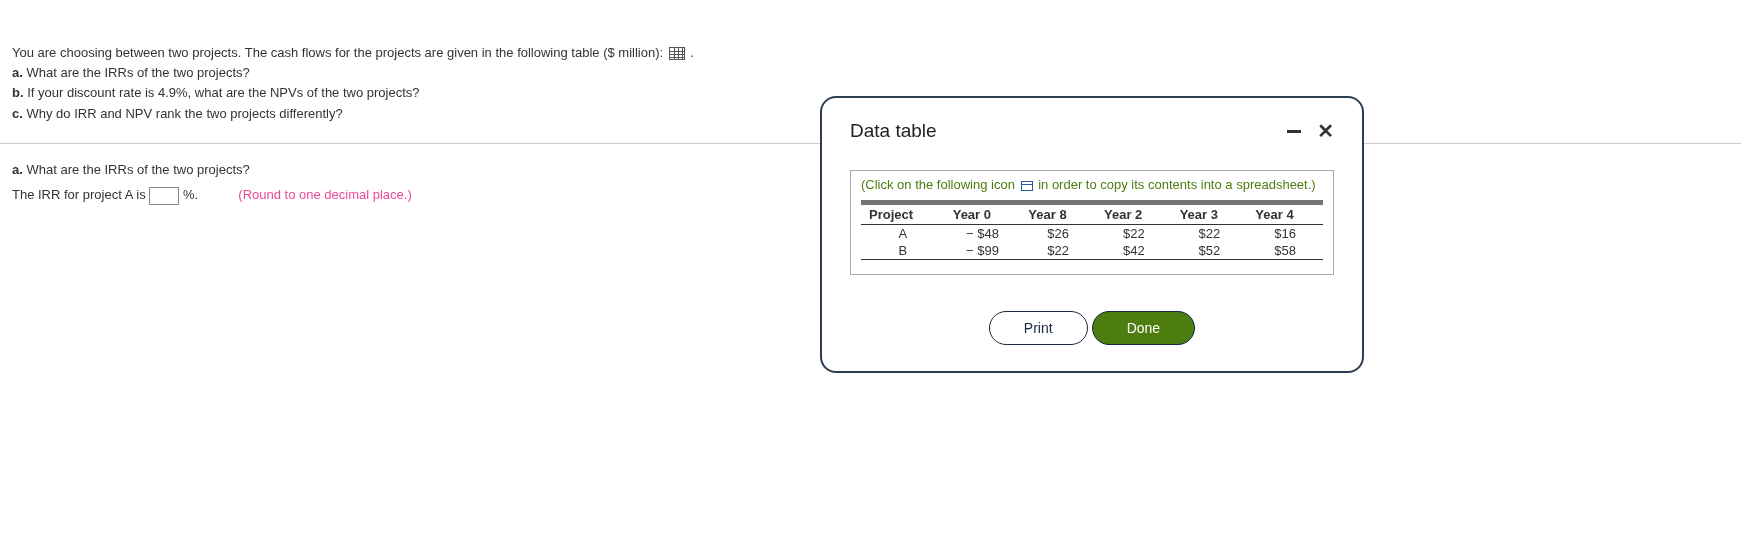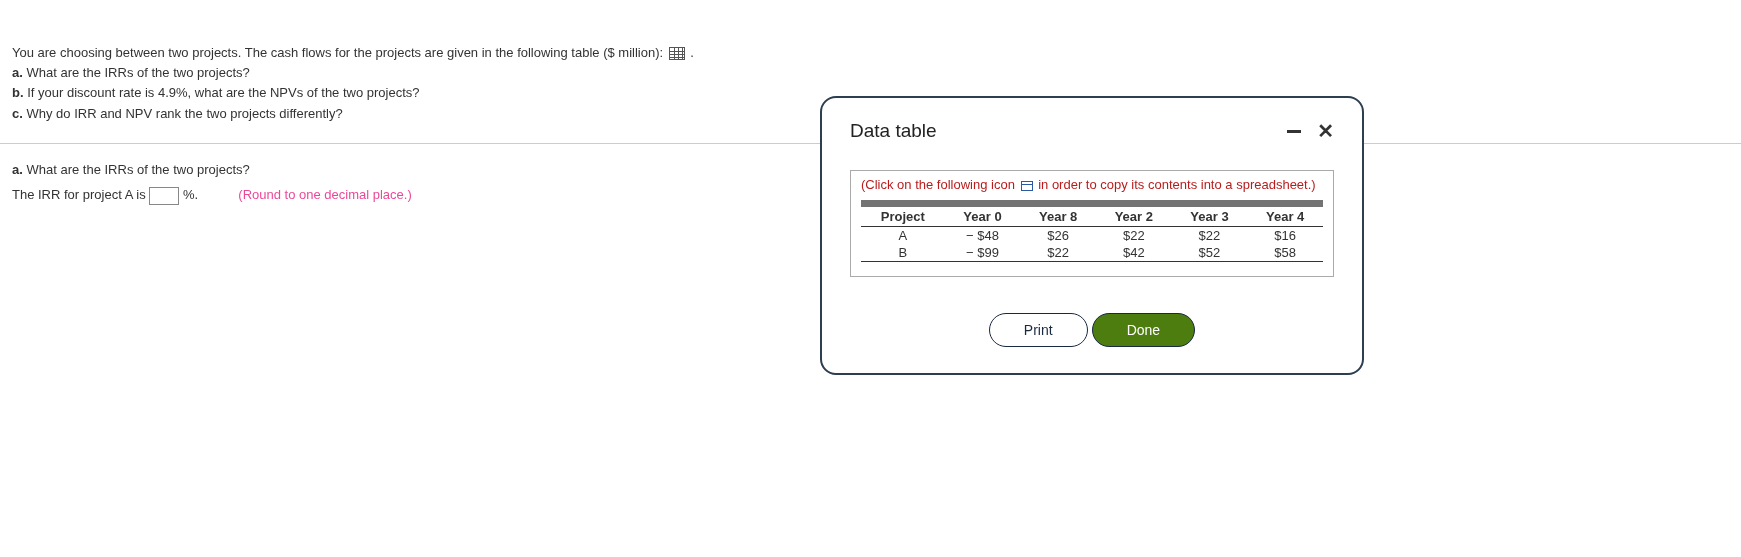--- a/index.html
+++ b/index.html
@@ -20,26 +20,26 @@
     .hint { color: #ec4899; margin-left: 33px; }
     
     .modal { position: absolute; top: 96px; left: 820px; width: 544px; border: 2px solid #2c3e50; border-radius: 16px; background: #fff; padding: 22px 28px 26px 28px; }
     .modal-header { display: flex; justify-content: space-between; align-items: center; margin-bottom: 28px; }
     .modal-title { font-size: 19px; color: #222; font-weight: normal; }
     .modal-controls { display: flex; gap: 16px; align-items: center; }
     .min-btn { width: 14px; height: 3px; background: #333; cursor: pointer; }
     .close-btn { font-size: 20px; cursor: pointer; color: #333; line-height: 1; font-weight: bold; }
     
     .table-container { border: 1px solid #aaa; padding: 6px 10px 14px 10px; margin-bottom: 36px; }
-    .copy-hint { font-size: 13px; color: #b91c1c; margin-bottom: 8px; }
+    .copy-hint { font-size: 13px; color: #4d7c0f; margin-bottom: 8px; }
     .copy-icon { display: inline-block; width: 12px; height: 10px; border: 1px solid #2c5aa0; vertical-align: middle; margin: 0 2px; position: relative; }
     .copy-icon::after { content: ''; position: absolute; top: 2px; left: 0; right: 0; height: 1px; background: #2c5aa0; }
     
     .data-table { width: 100%; border-collapse: collapse; font-size: 13px; }
-    .data-table th { font-weight: bold; text-align: center; padding: 2px 8px; border-top: 7px solid #737373; border-bottom: 1px solid #333; }
+    .data-table th { font-weight: bold; text-align: left; padding: 2px 8px; border-top: 5px solid #737373; border-bottom: 1px solid #333; }
     .data-table td { text-align: center; padding: 1px 8px; }
     .data-table tbody tr:last-child td { border-bottom: 1px solid #333; }
     
     .modal-buttons { display: flex; justify-content: center; gap: 4px; }
     .btn { padding: 8px 34px; border-radius: 20px; font-size: 14px; cursor: pointer; border: 1.5px solid #1a2942; }
     .btn-outline { background: #fff; color: #1a2942; }
     .btn-filled { background: #4d7c0f; color: #fff; }
   </style>
 </head>
 <body>

